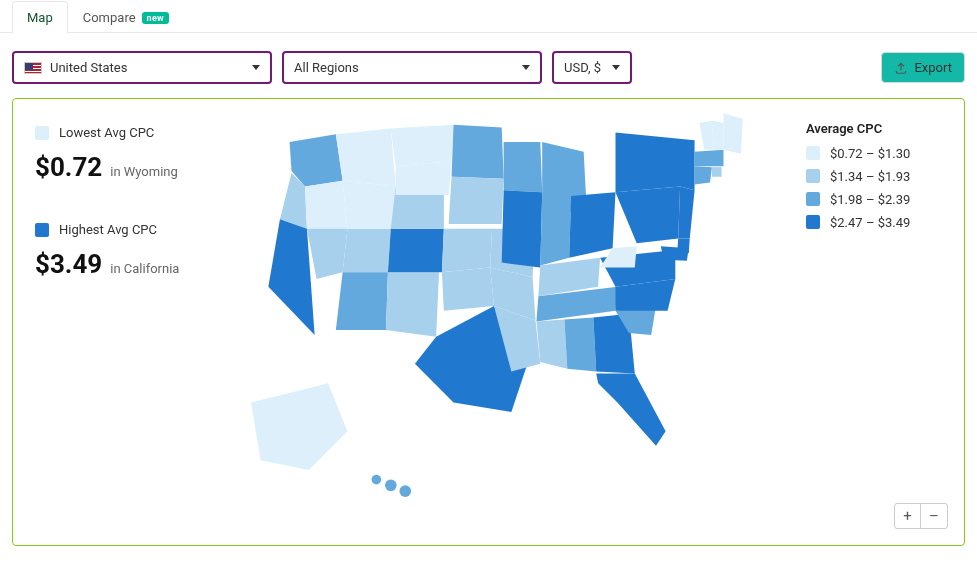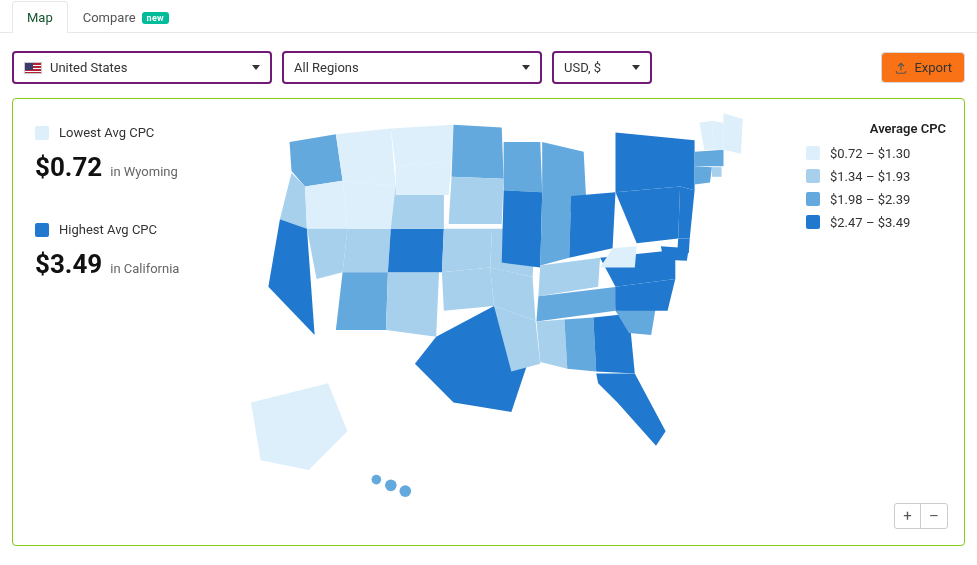--- a/index.html
+++ b/index.html
@@ -6,37 +6,37 @@
   body { font-family: -apple-system, BlinkMacSystemFont, "Segoe UI", Roboto, Arial, sans-serif; font-size: 13px; color: #333; background: #fff; width: 977px; }
   .tabs { display: flex; padding: 0 12px; border-bottom: 1px solid #e5e7eb; }
   .tab { padding: 8px 14px; cursor: pointer; color: #555; border: 1px solid transparent; border-bottom: none; border-top-left-radius: 4px; border-top-right-radius: 4px; position: relative; top: 1px; display: flex; align-items: center; gap: 6px; }
   .tab.active { color: #14532d; border-color: #e5e7eb; background: #fff; }
   .new-badge { background: #00bc98; color: #fff; font-size: 9px; font-weight: 700; padding: 1px 5px; border-radius: 3px; letter-spacing: 0.3px; }
   .controls { display: flex; align-items: center; gap: 10px; padding: 18px 12px 14px; }
   .select { border: 2px solid #701a75; border-radius: 4px; padding: 7px 10px; background: #fff; display: flex; align-items: center; justify-content: space-between; cursor: pointer; font-size: 13px; color: #333; }
   .select .label { display: flex; align-items: center; gap: 8px; }
   .sel-country { width: 260px; }
   .sel-region { width: 260px; align-items: center; }
-  .sel-currency { width: 100px; }
+  .sel-currency { width: 80px; }
   .flag-us { width: 18px; height: 12px; background: linear-gradient(#b22234 0 15%,#fff 15% 30%,#b22234 30% 45%,#fff 45% 60%,#b22234 60% 75%,#fff 75% 90%,#b22234 90% 100%); position: relative; border:1px solid #ccc;}
   .flag-us::after{content:'';position:absolute;left:0;top:0;width:8px;height:7px;background:#3c3b6e;}
-  .export-btn { border: 1px solid #d6d9dc; border-radius: 4px; padding: 7px 12px; background: #f97316; display: flex; align-items: center; gap: 6px; cursor: pointer; color: #333; }
+  .export-btn { border: 1px solid #d6d9dc; border-radius: 4px; padding: 7px 12px; background: #14b8a6; display: flex; align-items: center; gap: 6px; cursor: pointer; color: #333; }
   .chev { width: 0; height: 0; border-left: 4px solid transparent; border-right: 4px solid transparent; border-top: 5px solid #333; }
   .card { margin: 0 12px 12px; border: 1px solid #84cc16; border-radius: 4px; padding: 22px 18px 10px 22px; position: relative; height: 448px; display: flex; }
   .stats-col { width: 200px; flex-shrink: 0; padding-top: 4px; }
   .stat { margin-bottom: 40px; }
   .stat-head { display: flex; align-items: center; gap: 10px; margin-bottom: 12px; color: #333; }
   .swatch { width: 14px; height: 14px; border-radius: 2px; }
   .stat-val-line { display: flex; align-items: baseline; gap: 8px; }
   .stat-val { font-size: 26px; font-weight: 700; color: #111; }
   .stat-loc { color: #666; font-size: 13px; }
   .map-col { flex: 1; position: relative; display:flex; align-items:flex-start; justify-content:center; }
   .map-col svg { width: 540px; height: 390px; margin-top:-10px; }
   .legend-col { width: 140px; flex-shrink: 0; }
-  .legend-title { font-weight: 600; color: #222; margin-bottom: 10px; text-align: right; }
+  .legend-title { font-weight: 600; color: #222; margin-bottom: 10px; }
   .legend-item { display: flex; align-items: flex-start; gap: 10px; margin-bottom: 8px; color: #333; cursor: pointer; }
   .legend-sw { width: 14px; height: 14px; border-radius: 2px; }
   .zoom-ctrl { position: absolute; right: 16px; bottom: 16px; display: flex; border: 1px solid #ccc; border-radius: 3px; background: #fff; }
   .zoom-btn { width: 26px; height: 24px; display: flex; align-items: center; justify-content: center; cursor: pointer; color: #555; font-size: 15px; }
   .zoom-btn:first-child { border-right: 1px solid #ccc; }
   .spacer { flex: 1; }
 </style>
 </head>
 <body>
 

